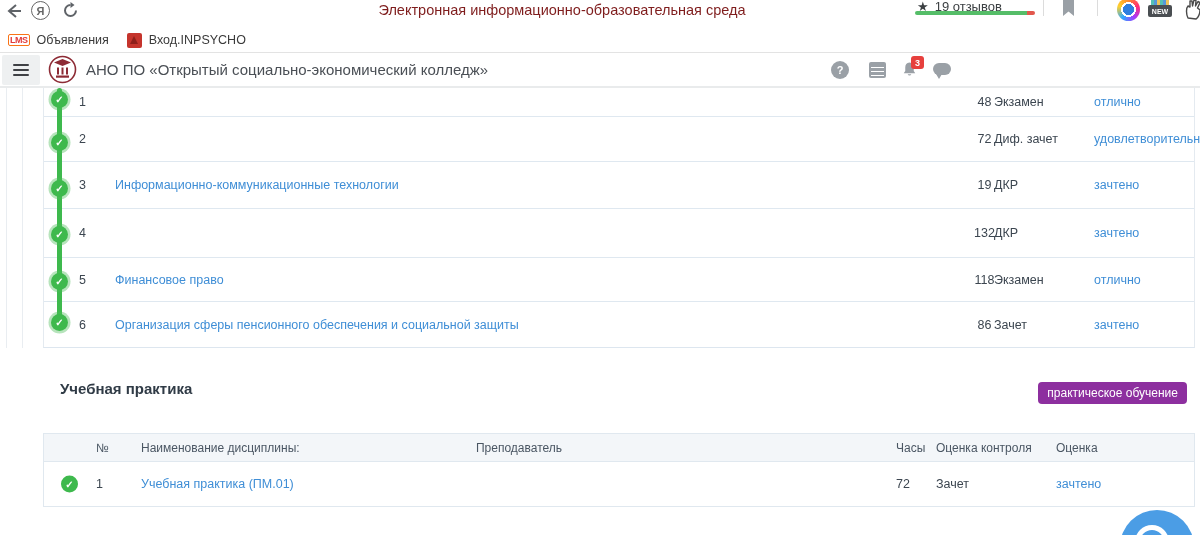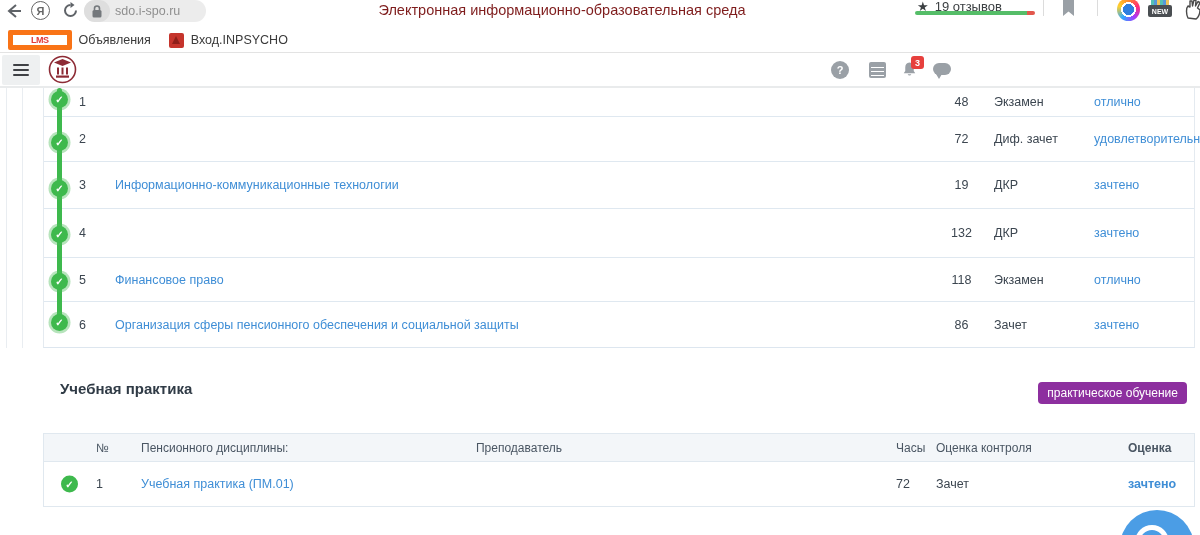--- a/index.html
+++ b/index.html
@@ -40,21 +40,21 @@
     opacity:.8; }
   .new-ext .new-label { height:12px; background:#4a4e52; border-radius:2px; color:#fff;
     font-size:7px; font-weight:bold; display:flex; align-items:center; justify-content:center; }
   .hand-btn { position:absolute; left:1184px; top:-2px; }
   
   .bookmarks { position:absolute; left:0; top:28px; width:1200px; height:25px; background:#fff;
     border-bottom:1px solid #e3e3e3; display:flex; align-items:center; padding-left:8px; }
   .bm-item { display:flex; align-items:center; gap:7px; margin-right:18px; cursor:pointer; }
   .bm-label { font-size:12.5px; color:#3a3a3a; }
   .lms-logo { font-size:9px; font-weight:bold; color:#e23b3b; letter-spacing:-0.5px;
-    border:5px solid #f97316; border-radius:2px; padding:0 18px; line-height:10px; }
+    border:1px solid #f97316; border-radius:2px; padding:0 1px; line-height:10px; }
   .inp-logo { width:15px; height:15px; background:#c5342c; border-radius:2px; position:relative; }
   .inp-logo::after { content:""; position:absolute; left:3px; top:3px;
     border-left:4.5px solid transparent; border-right:4.5px solid transparent;
     border-bottom:8px solid #8f1f1a; }
   
   .app-header { position:absolute; left:0; top:53px; width:1200px; height:35px; background:#fff;
     border-bottom:2px solid #e9ebec; }
   .burger { position:absolute; left:2px; top:2px; width:38px; height:30px; background:#eef0f1;
     border-radius:2px; display:flex; flex-direction:column; gap:3px;
     align-items:center; justify-content:center; cursor:pointer; }
@@ -81,42 +81,42 @@
   .content { position:absolute; left:0; top:88px; width:1200px; height:447px; background:#fff; }
   .sideline { position:absolute; top:0; width:1px; height:260px; background:#e9edf1; }
   .card1 { position:absolute; left:43px; top:0; width:1152px; height:260px;
     border-left:1px solid #e4eaf0; border-right:1px solid #e4eaf0; border-bottom:1px solid #dde6ef; }
   .srow { position:relative; border-bottom:1px solid #dfe8f0; }
   .srow:last-child { border-bottom:none; }
   .cell { position:absolute; top:50%; transform:translateY(-50%); font-size:12.5px; color:#3c4650; }
   .c-num { left:35px; }
   .c-name { left:71px; width:700px; color:#3f8ed6; cursor:pointer; line-height:1.35;
     white-space:pre-line; }
-  .c-hours { left:895px; width:45px; text-align:center; }
+  .c-hours { left:918px; width:45px; text-align:center; }
   .c-ctrl { left:950px; }
   .c-grade { left:1050px; color:#3f8ed6; cursor:pointer; }
   .tline { position:absolute; left:57px; top:0; width:5px; height:234px; background:#3eb94d;
     border-radius:3px; }
   .tcheck { position:absolute; left:51px; width:17px; height:17px; border-radius:50%;
     background:#3eb94d; box-shadow:0 0 0 2.5px rgba(76,187,88,.4);
     color:#fff; font-size:10px; font-weight:bold;
     display:flex; align-items:center; justify-content:center; }
   .section-title { position:absolute; left:60px; top:292px; font-size:15px; font-weight:bold; color:#303b46; }
   .practice-badge { position:absolute; right:13px; top:294px; background:#8d2f9f; color:#fff;
     font-size:12px; padding:4px 9px; border-radius:4px; }
   .card2 { position:absolute; left:43px; top:345px; width:1152px; border:1px solid #e0e8ef; }
   .thead { position:relative; height:28px; background:#f3f6f9; border-bottom:1px solid #e0e8ef; }
   .thead .cell { font-size:12px; color:#4a5663; }
   .trow { position:relative; height:44px; background:#fff; }
   .p-num { left:52px; }
   .p-name { left:97px; color:#3f8ed6; cursor:pointer; }
   .p-teacher { left:325px; width:300px; text-align:center; }
   .p-hours { left:852px; }
   .p-ctrl { left:892px; }
-  .p-grade { left:1084px; color:#3f8ed6; cursor:pointer;font-weight:bold; }
+  .p-grade { left:1012px; color:#3f8ed6; cursor:pointer; }
   .row-check { position:absolute; left:17px; top:50%; transform:translateY(-50%);
     width:17px; height:17px; border-radius:50%; background:#3eb94d; color:#fff; font-size:10px;
     font-weight:bold; display:flex; align-items:center; justify-content:center; }
   .chat-widget { position:absolute; left:1120px; top:422px; width:74px; height:74px; border-radius:50%;
     background:#4b9de5; cursor:pointer; }
   .chat-widget .ring { position:absolute; left:15px; top:15px; width:34px; height:34px;
     border:5px solid #fff; border-radius:50%; }
 </style>
 </head>
 <body>
@@ -129,29 +129,20 @@
         <path d="M12 4 L5 10 L12 16 M5 10 L17 10" fill="none" stroke="#5f6368" stroke-width="2"></path>
       </svg>
     </div>
     <div class="tbtn ya-btn">Я</div>
     <div class="tbtn refresh-btn">
       <svg width="17" height="17" viewBox="0 0 17 17">
         <path d="M14 8.5 A5.5 5.5 0 1 1 8.5 3" fill="none" stroke="#5f6368" stroke-width="2"></path>
         <path d="M8.5 0 L12.5 3 L8.5 6 Z" fill="#5f6368"></path>
       </svg>
     </div>
-    <div class="address-pill">
-      <span class="lock-chip">
-        <svg width="10" height="13" viewBox="0 0 10 13">
-          <rect x="0.5" y="5" width="9" height="7.5" rx="1.5" fill="#74787c"></rect>
-          <path d="M2.5 5 V3.5 A2.5 2.5 0 0 1 7.5 3.5 V5" fill="none" stroke="#74787c" stroke-width="1.6"></path>
-        </svg>
-      </span>
-      <span class="url-text">sdo.i-spo.ru</span>
-    </div>
     <div class="page-title">Электронная информационно-образовательная среда</div>
     <div class="reviews-btn">
       <span>★</span>
       <span>19 отзывов</span>
     </div>
     <div class="reviews-underline"></div>
     <div class="tb-divider" style="left:1043px"></div>
     <div class="tbtn flag-btn">
       <svg width="13" height="17" viewBox="0 0 13 17">
         <path d="M1 0 H12 V16 L6.5 11.5 L1 16 Z" fill="#9aa0a6"></path>
@@ -190,20 +181,21 @@
     <div class="logo">
       <svg width="29" height="29" viewBox="0 0 29 29">
         <circle cx="14.5" cy="14.5" r="13" fill="none" stroke="#8d2b35" stroke-width="1.6"></circle>
         <path d="M14.5 4 L23 7.5 L14.5 11 L6 7.5 Z" fill="#8d2b35"></path>
         <rect x="9" y="12.5" width="2" height="7" fill="#8d2b35"></rect>
         <rect x="13.5" y="12.5" width="2" height="7" fill="#8d2b35"></rect>
         <rect x="18" y="12.5" width="2" height="7" fill="#8d2b35"></rect>
         <rect x="8" y="20.5" width="13" height="2.2" fill="#8d2b35"></rect>
       </svg>
     </div>
+    <div class="college-name">АНО ПО «Открытый социально-экономический колледж»</div>
     <div class="hicon help-icon">?</div>
     <div class="hicon cal-icon"></div>
     <div class="hicon bell-icon">
       <svg width="17" height="17" viewBox="0 0 16 16">
         <path d="M8 1.5 C5.2 1.5 4 3.5 4 6.2 L4 9.5 L2.6 11.5 L13.4 11.5 L12 9.5 L12 6.2 C12 3.5 10.8 1.5 8 1.5 Z" fill="#9aa0a6"></path>
         <path d="M6.3 12.5 A1.8 1.8 0 0 0 9.7 12.5 Z" fill="#9aa0a6"></path>
       </svg>
     </div>
     <div class="bell-badge">3</div>
     <div class="hicon chat-icon">
@@ -264,21 +256,21 @@
     <div class="tcheck" style="top:137.5px">✓</div>
     <div class="tcheck" style="top:184.5px">✓</div>
     <div class="tcheck" style="top:225.5px">✓</div>
 
     <div class="section-title">Учебная практика</div>
     <div class="practice-badge">практическое обучение</div>
 
     <div class="card2">
       <div class="thead">
         <span class="cell p-num">№</span>
-        <span class="cell p-name" style="color:#4a5663">Пенсионного дисциплины:</span>
+        <span class="cell p-name" style="color:#4a5663">Наименование дисциплины:</span>
         <span class="cell p-teacher">Преподаватель</span>
         <span class="cell p-hours">Часы</span>
         <span class="cell p-ctrl">Оценка контроля</span>
         <span class="cell p-grade" style="color:#4a5663">Оценка</span>
       </div>
       <div class="trow">
         <span class="row-check">✓</span>
         <span class="cell p-num">1</span>
         <span class="cell p-name">Учебная практика (ПМ.01)</span>
         <span class="cell p-teacher"></span>

